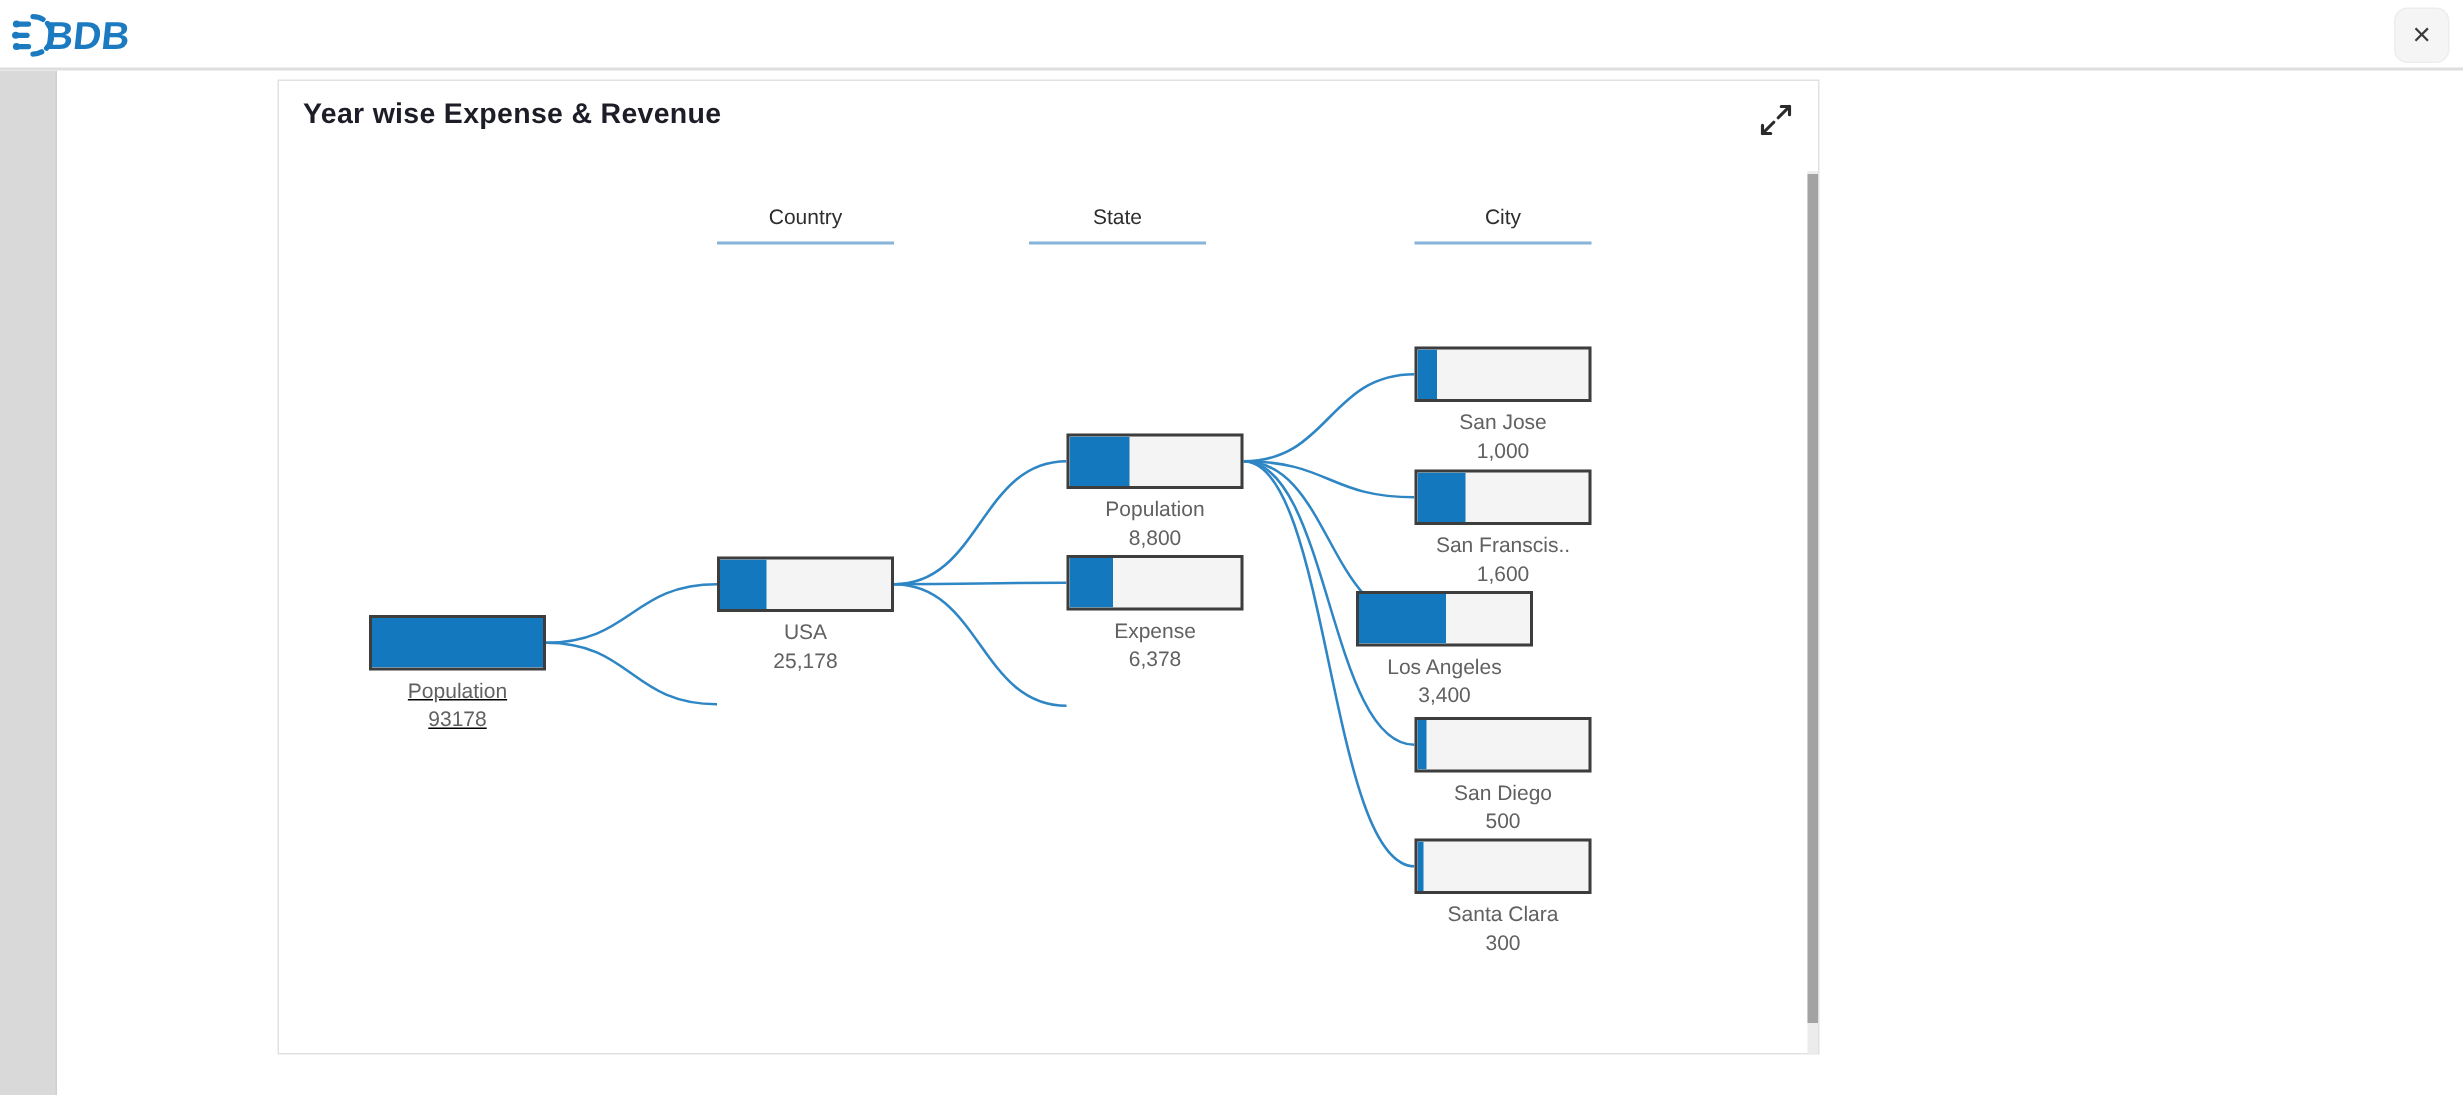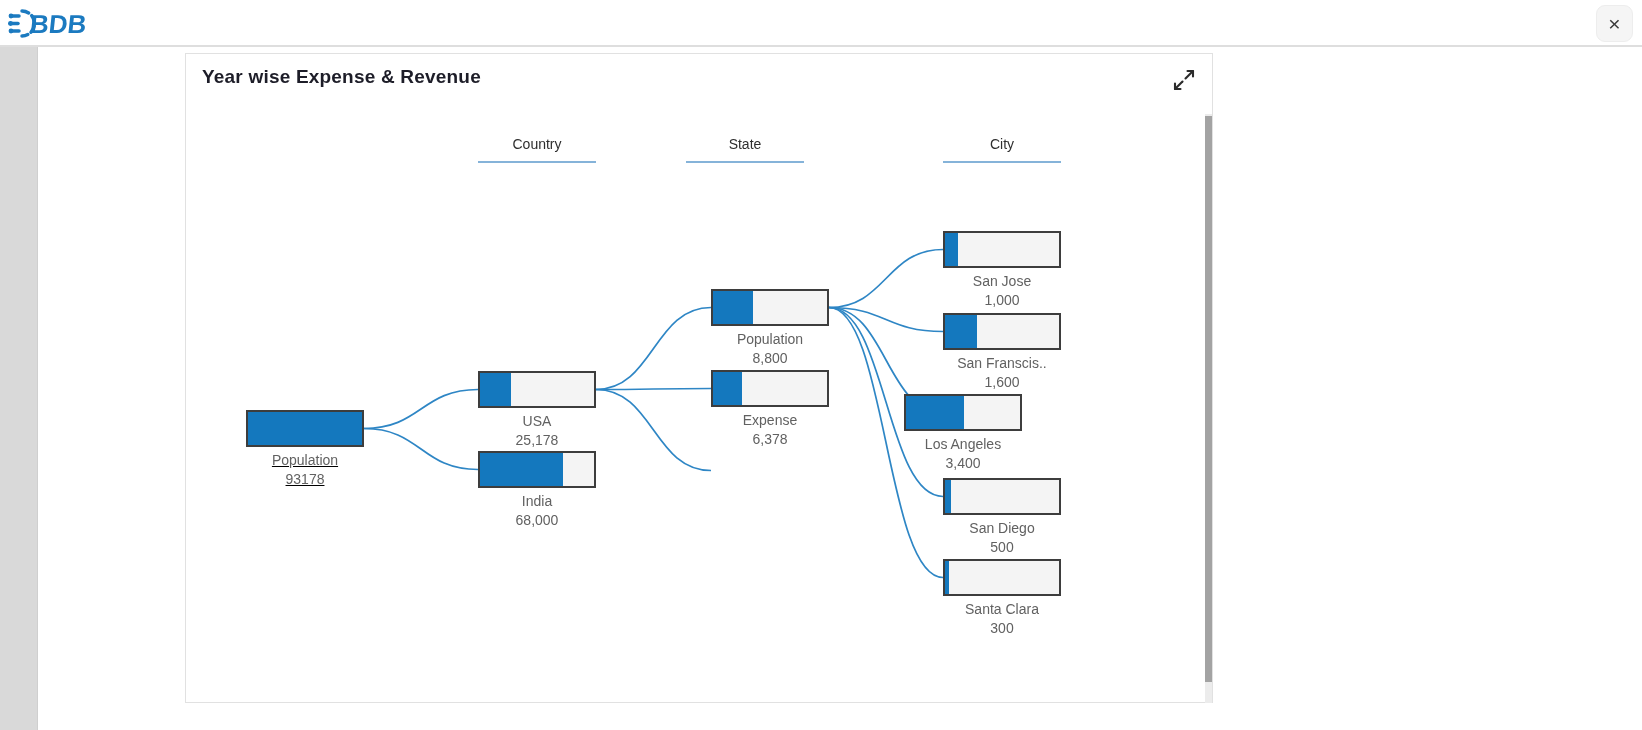--- a/index.html
+++ b/index.html
@@ -115,27 +115,20 @@
           <div class="node-label">Population</div>
           <div class="node-value">93178</div>
         </div>
         <div class="tree-node" style="left: 292px; top: 317px;">
           <div class="bar">
             <div class="bar-fill" style="width: 27%;"></div>
           </div>
           <div class="node-label">USA</div>
           <div class="node-value">25,178</div>
         </div>
-        <div class="tree-node" style="left: 292px; top: 397px;">
-          <div class="bar">
-            <div class="bar-fill" style="width: 73%;"></div>
-          </div>
-          <div class="node-label">India</div>
-          <div class="node-value">68,000</div>
-        </div>
         <div class="tree-node" style="left: 525px; top: 235px;">
           <div class="bar">
             <div class="bar-fill" style="width: 35%;"></div>
           </div>
           <div class="node-label">Population</div>
           <div class="node-value">8,800</div>
         </div>
         <div class="tree-node" style="left: 525px; top: 316px;">
           <div class="bar">
             <div class="bar-fill" style="width: 25.3%;"></div>

